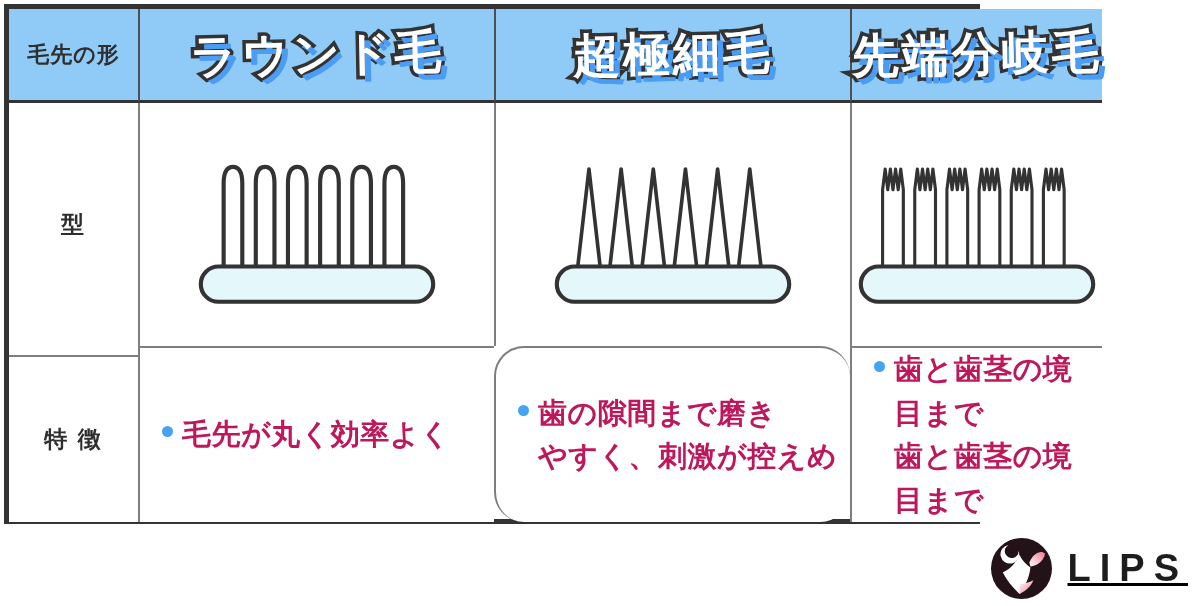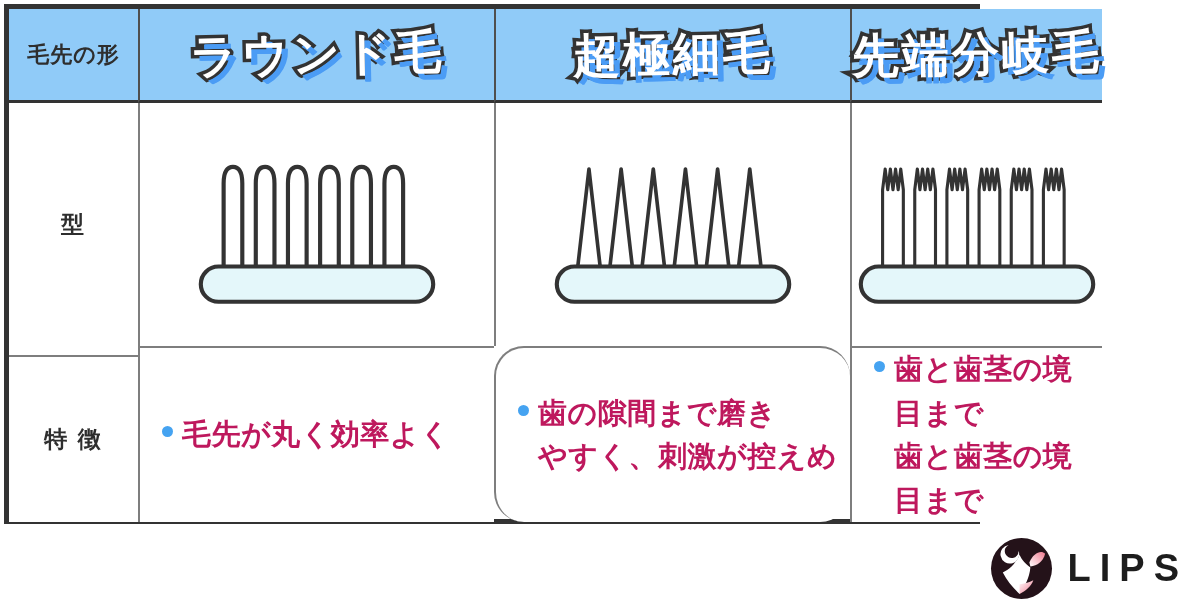--- a/index.html
+++ b/index.html
@@ -35,21 +35,21 @@
 
   .row-label { font-size:23px; font-weight:bold; color:#2e2e2e; letter-spacing:2px; }
 
   .brush { width:250px; height:166px; }
 
   .feature { display:flex; align-items:flex-start; justify-content:flex-start; padding:0 10px 0 22px; width:100%; }
   .bullet { flex:0 0 auto; width:11px; height:11px; border-radius:50%; background:#45A3F1; margin:13px 9px 0 0; }
   .feature-text { font-size:29px; font-weight:bold; color:#be185d; line-height:1.5; letter-spacing:0.5px; }
 
   
-  .logo { position:absolute; right:12px; bottom:6px; display:flex; align-items:center; gap:15px; }
+  .logo { position:absolute; right:12px; bottom:6px; display:flex; align-items:center; gap:15px;text-decoration:underline; }
   .logo-mark { width:63px; height:63px; }
   .logo-text { font-size:38px; font-weight:bold; color:#1d1d1d; letter-spacing:9px; }
 </style>
 </head>
 <body>
 
 <div class="stage">
 
   <div class="cmp-table">
 

